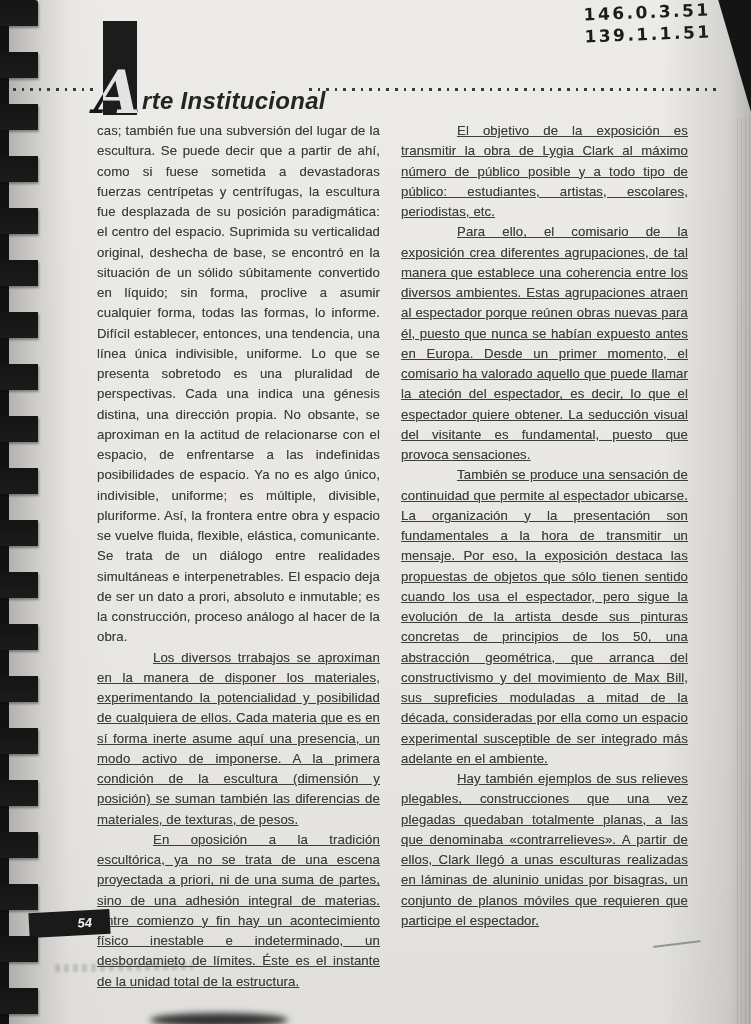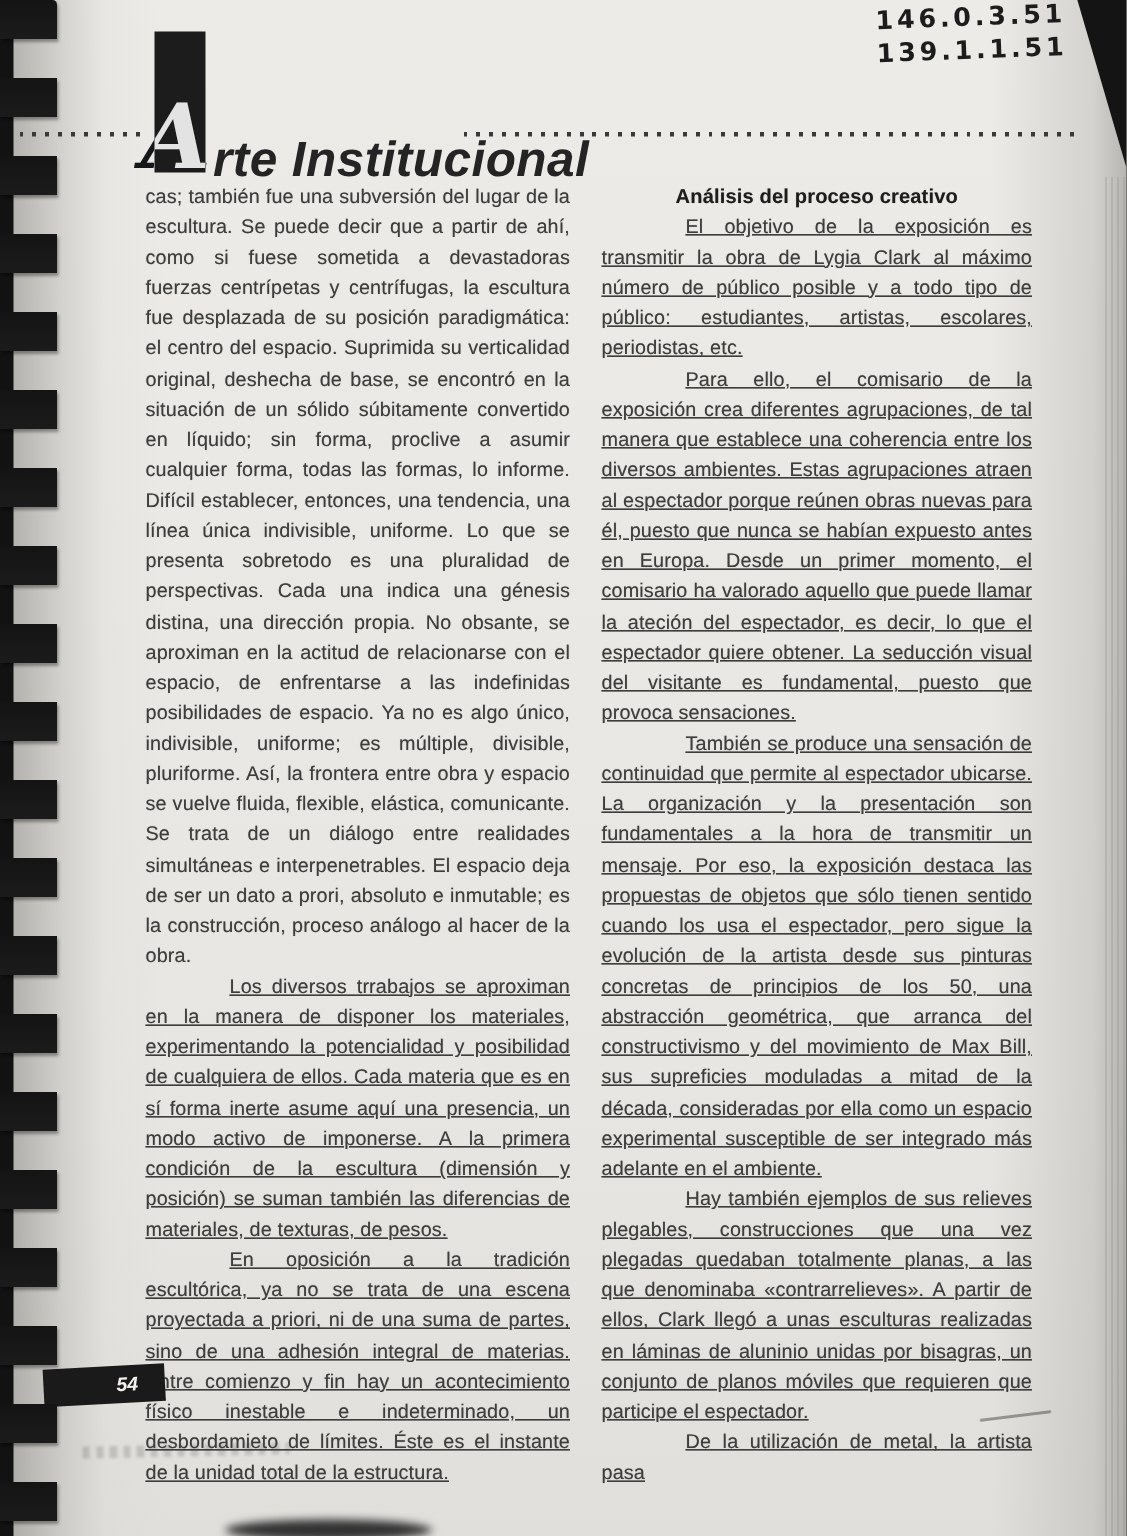--- a/index.html
+++ b/index.html
@@ -72,21 +72,21 @@
     background:#1c1c1c;z-index:10;
   }
   .big-initial{
     position:absolute;left:94px;top:62px;z-index:11;
     font-family:"DejaVu Serif", serif;font-style:italic;font-weight:bold;
     font-size:60px;line-height:1;color:#ffffff;
     mix-blend-mode:difference;
   }
   .title-rest{
     position:absolute;left:142px;top:89px;z-index:11;
-    font-style:italic;font-weight:bold;font-size:33px;line-height:1;
+    font-style:italic;font-weight:bold;font-size:24px;line-height:1;
     color:#242424;letter-spacing:.3px;
   }
   .dotted-line{
     position:absolute;top:88px;height:3px;z-index:11;
     background:repeating-linear-gradient(90deg,
       #3a3a3a 0 2.6px, rgba(0,0,0,0) 2.6px 8.6px);
   }
   .dotted-left{left:13px;width:85px;}
   .dotted-right{left:309px;width:408px;}
   
@@ -140,23 +140,21 @@
 <div class="dotted-line dotted-left"></div>
 <div class="dotted-line dotted-right"></div>
 
 <div class="col col-left">
   <p>cas; también fue una subversión del lugar de la escultura. Se puede decir que a partir de ahí, como si fuese sometida a devastadoras fuerzas centrípetas y centrífugas, la escultura fue desplazada de su posición paradigmática: el centro del espacio. Suprimida su verticalidad original, deshecha de base, se encontró en la situación de un sólido súbitamente convertido en líquido; sin forma, proclive a asumir cualquier forma, todas las formas, lo informe. Difícil establecer, entonces, una tendencia, una línea única indivisible, uniforme. Lo que se presenta sobretodo es una pluralidad de perspectivas. Cada una indica una génesis distina, una dirección propia. No obsante, se aproximan en la actitud de relacionarse con el espacio, de enfrentarse a las indefinidas posibilidades de espacio. Ya no es algo único, indivisible, uniforme; es múltiple, divisible, pluriforme. Así, la frontera entre obra y espacio se vuelve fluida, flexible, elástica, comunicante. Se trata de un diálogo entre realidades simultáneas e interpenetrables. El espacio deja de ser un dato a prori, absoluto e inmutable; es la construcción, proceso análogo al hacer de la obra.</p>
   <p class="indent">Los diversos trrabajos se aproximan en la manera de disponer los materiales, experimentando la potencialidad y posibilidad de cualquiera de ellos. Cada materia que es en sí forma inerte asume aquí una presencia, un modo activo de imponerse. A la primera condición de la escultura (dimensión y posición) se suman también las diferencias de materiales, de texturas, de pesos.</p>
   <p class="indent">En oposición a la tradición escultórica, ya no se trata de una escena proyectada a priori, ni de una suma de partes, sino de una adhesión integral de materias. Entre comienzo y fin hay un acontecimiento físico inestable e indeterminado, un desbordamieto de límites. Éste es el instante de la unidad total de la estructura.</p>
 </div>
 
 <div class="col col-right">
-  <p class="col-heading">Análisis del proceso creativo</p>
   <p class="indent">El objetivo de la exposición es transmitir la obra de Lygia Clark al máximo número de público posible y a todo tipo de público: estudiantes, artistas, escolares, periodistas, etc.</p>
   <p class="indent">Para ello, el comisario de la exposición crea diferentes agrupaciones, de tal manera que establece una coherencia entre los diversos ambientes. Estas agrupaciones atraen al espectador porque reúnen obras nuevas para él, puesto que nunca se habían expuesto antes en Europa. Desde un primer momento, el comisario ha valorado aquello que puede llamar la ateción del espectador, es decir, lo que el espectador quiere obtener. La seducción visual del visitante es fundamental, puesto que provoca sensaciones.</p>
   <p class="indent">También se produce una sensación de continuidad que permite al espectador ubicarse. La organización y la presentación son fundamentales a la hora de transmitir un mensaje. Por eso, la exposición destaca las propuestas de objetos que sólo tienen sentido cuando los usa el espectador, pero sigue la evolución de la artista desde sus pinturas concretas de principios de los 50, una abstracción geométrica, que arranca del constructivismo y del movimiento de Max Bill, sus supreficies moduladas a mitad de la década, consideradas por ella como un espacio experimental susceptible de ser integrado más adelante en el ambiente.</p>
   <p class="indent">Hay también ejemplos de sus relieves plegables, construcciones que una vez plegadas quedaban totalmente planas, a las que denominaba «contrarrelieves». A partir de ellos, Clark llegó a unas esculturas realizadas en láminas de aluninio unidas por bisagras, un conjunto de planos móviles que requieren que participe el espectador.</p>
-  <p class="indent">De la utilización de metal, la artista pasa</p>
 </div>
 
 <div class="page-tab">
   <span>54</span>
 </div>
 
 </body></html>

